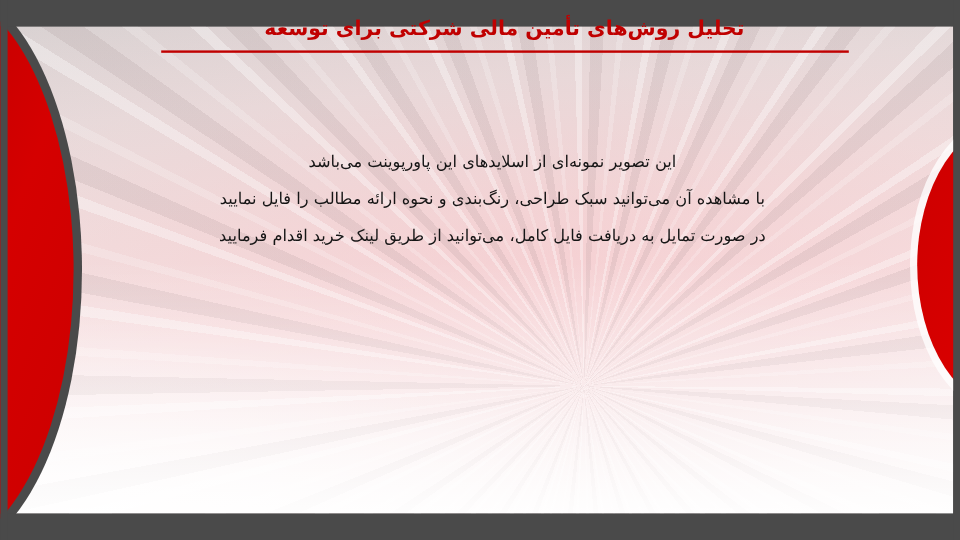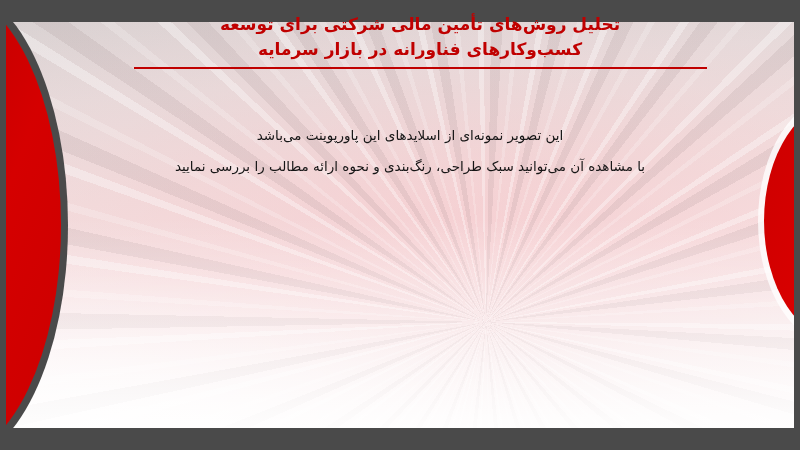--- a/index.html
+++ b/index.html
@@ -209,27 +209,27 @@
   </div>
 
   <div class="lens-left-ring"></div>
   <div class="lens-left"></div>
 
   <div class="lens-right-ring"></div>
   <div class="lens-right"></div>
 
   <div class="title-block">
     <div class="title-line">تحلیل روش‌های تأمین مالی شرکتی برای توسعه</div>
-    <div class="title-line">کسب‌وکارهای فناورانه در بازار سرمایه</div>
     <div class="title-rule"></div>
   </div>
 
   <div class="body-block">
     <div class="body-line">این تصویر نمونه‌ای از اسلایدهای این پاورپوینت می‌باشد</div>
-    <div class="body-line">با مشاهده آن می‌توانید سبک طراحی، رنگ‌بندی و نحوه ارائه مطالب را بررسی نمایید</div>
+    <div class="body-line">با مشاهده آن می‌توانید سبک طراحی، رنگ‌بندی و نحوه ارائه مطالب را فایل نمایید</div>
+    <div class="body-line">در صورت تمایل به دریافت فایل کامل، می‌توانید از طریق لینک خرید اقدام فرمایید</div>
   </div>
 
   <div class="frame-top"></div>
   <div class="frame-bottom"></div>
   <div class="frame-left"></div>
   <div class="frame-right"></div>
 
 </div>
 
 </body></html>

